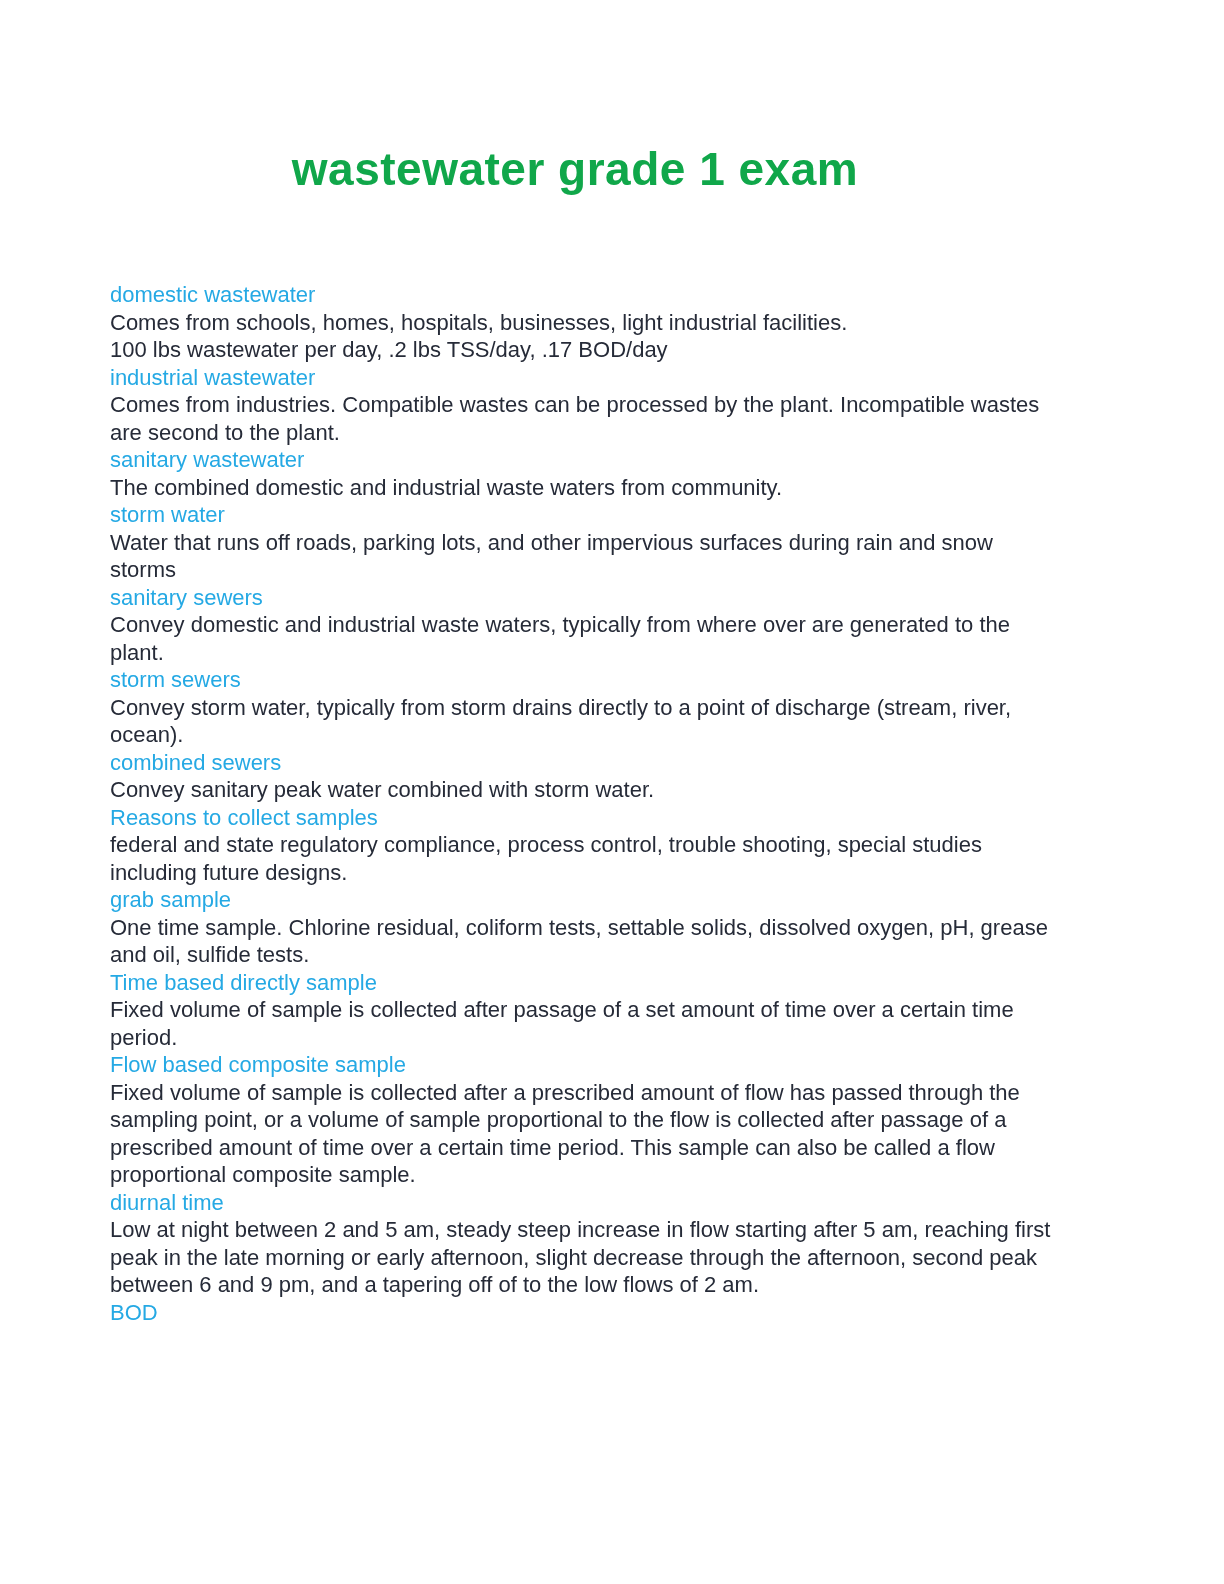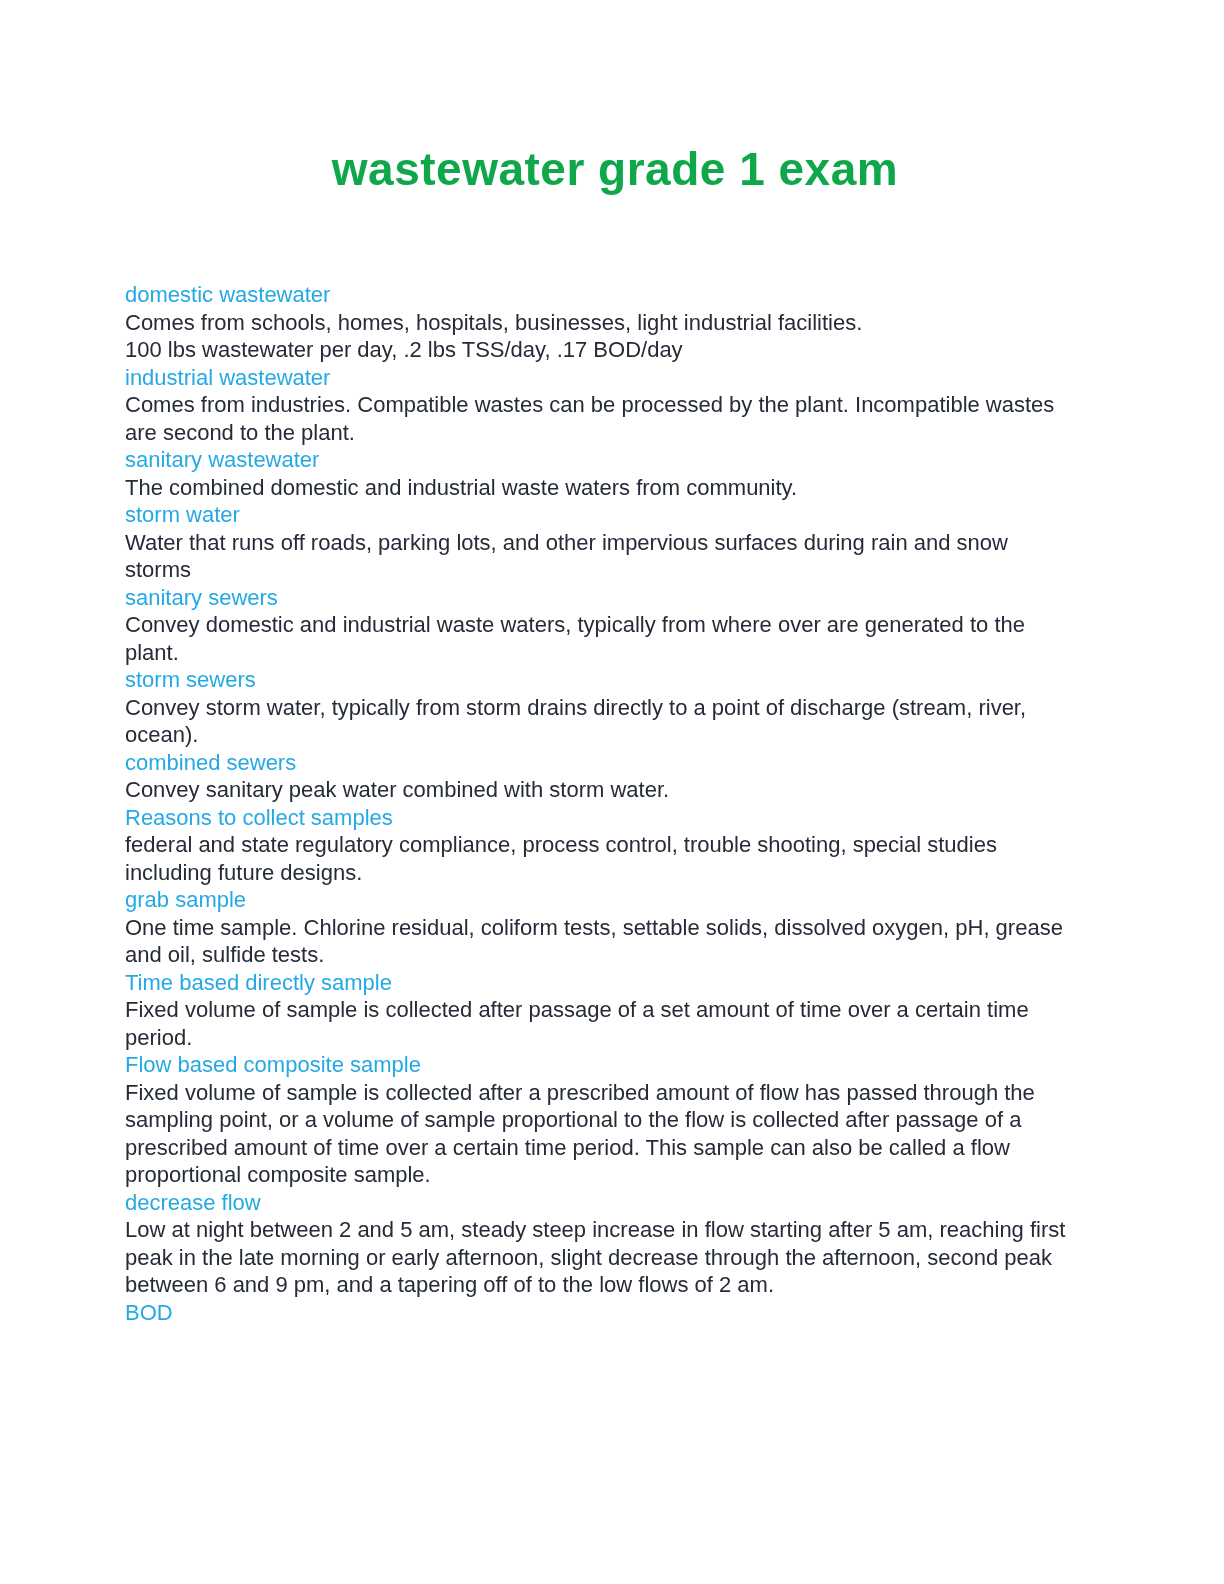--- a/index.html
+++ b/index.html
@@ -14,36 +14,35 @@
     padding: 0;
     background: var(--page-bg);
   }
   .page {
     position: relative;
     width: 1224px;
     height: 1584px;
     background: var(--page-bg);
     overflow: hidden;
     font-family: "Liberation Sans", "DejaVu Sans", sans-serif;
-    padding-left: 40px;
   }
   .title {
     margin: 0;
     padding-top: 143px;
     width: 1150px;
     text-align: center;
     font-size: 46px;
     line-height: 52px;
     font-weight: bold;
     color: var(--title-color);
     letter-spacing: 0.5px;
   }
   .content {
     margin-top: 86px;
-    margin-left: 85px;
+    margin-left: 110px;
     width: 945px;
     font-size: 22px;
     line-height: 27.5px;
     color: var(--body-color);
   }
   .entry { margin: 0; padding: 0; }
   .term {
     color: var(--term-color);
     white-space: pre-wrap;
   }
@@ -114,21 +113,21 @@
         <div class="term">Time based directly sample</div>
         <div class="definition">Fixed volume of sample is collected after passage of a set amount of time over a certain time period.</div>
       </section>
 
       <section class="entry">
         <div class="term">Flow based composite sample</div>
         <div class="definition">Fixed volume of sample is collected after a prescribed amount of flow has passed through the sampling point, or a volume of sample proportional to the flow is collected after passage of a prescribed amount of time over a certain time period. This sample can also be called a flow proportional composite sample.</div>
       </section>
 
       <section class="entry">
-        <div class="term">decrease flow</div>
+        <div class="term">diurnal time</div>
         <div class="definition">Low at night between 2 and 5 am, steady steep increase in flow starting after 5 am, reaching first peak in the late morning or early afternoon, slight decrease through the afternoon, second peak between 6 and 9 pm, and a tapering off of to the low flows of 2 am.</div>
       </section>
 
       <section class="entry">
         <div class="term">BOD</div>
 
       </section>
     </div>
 </div>
 

